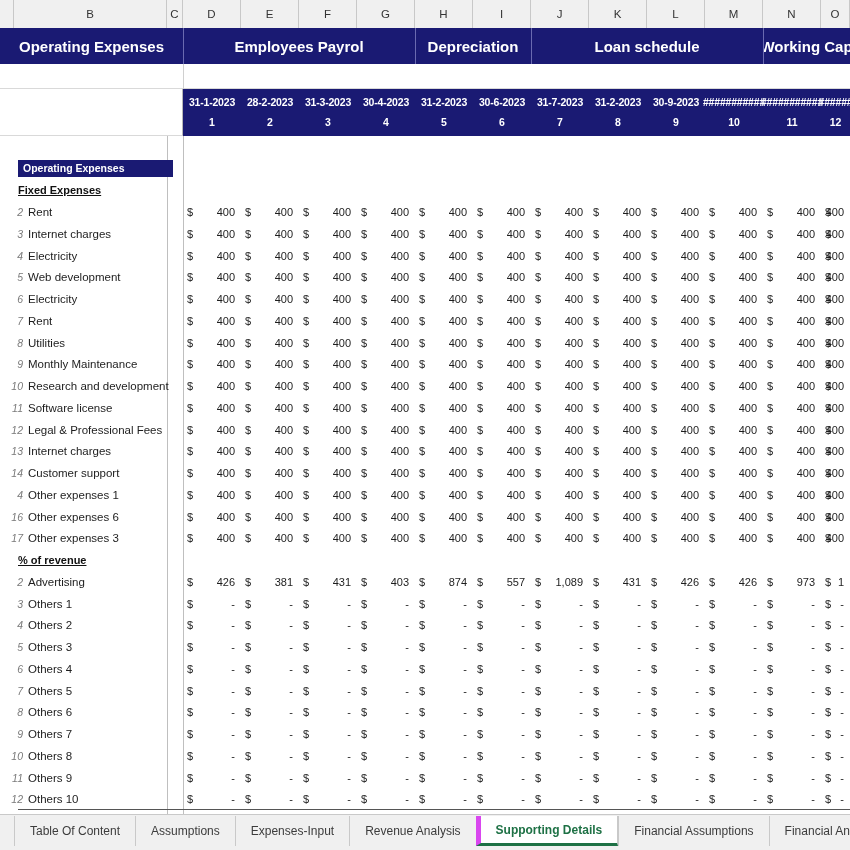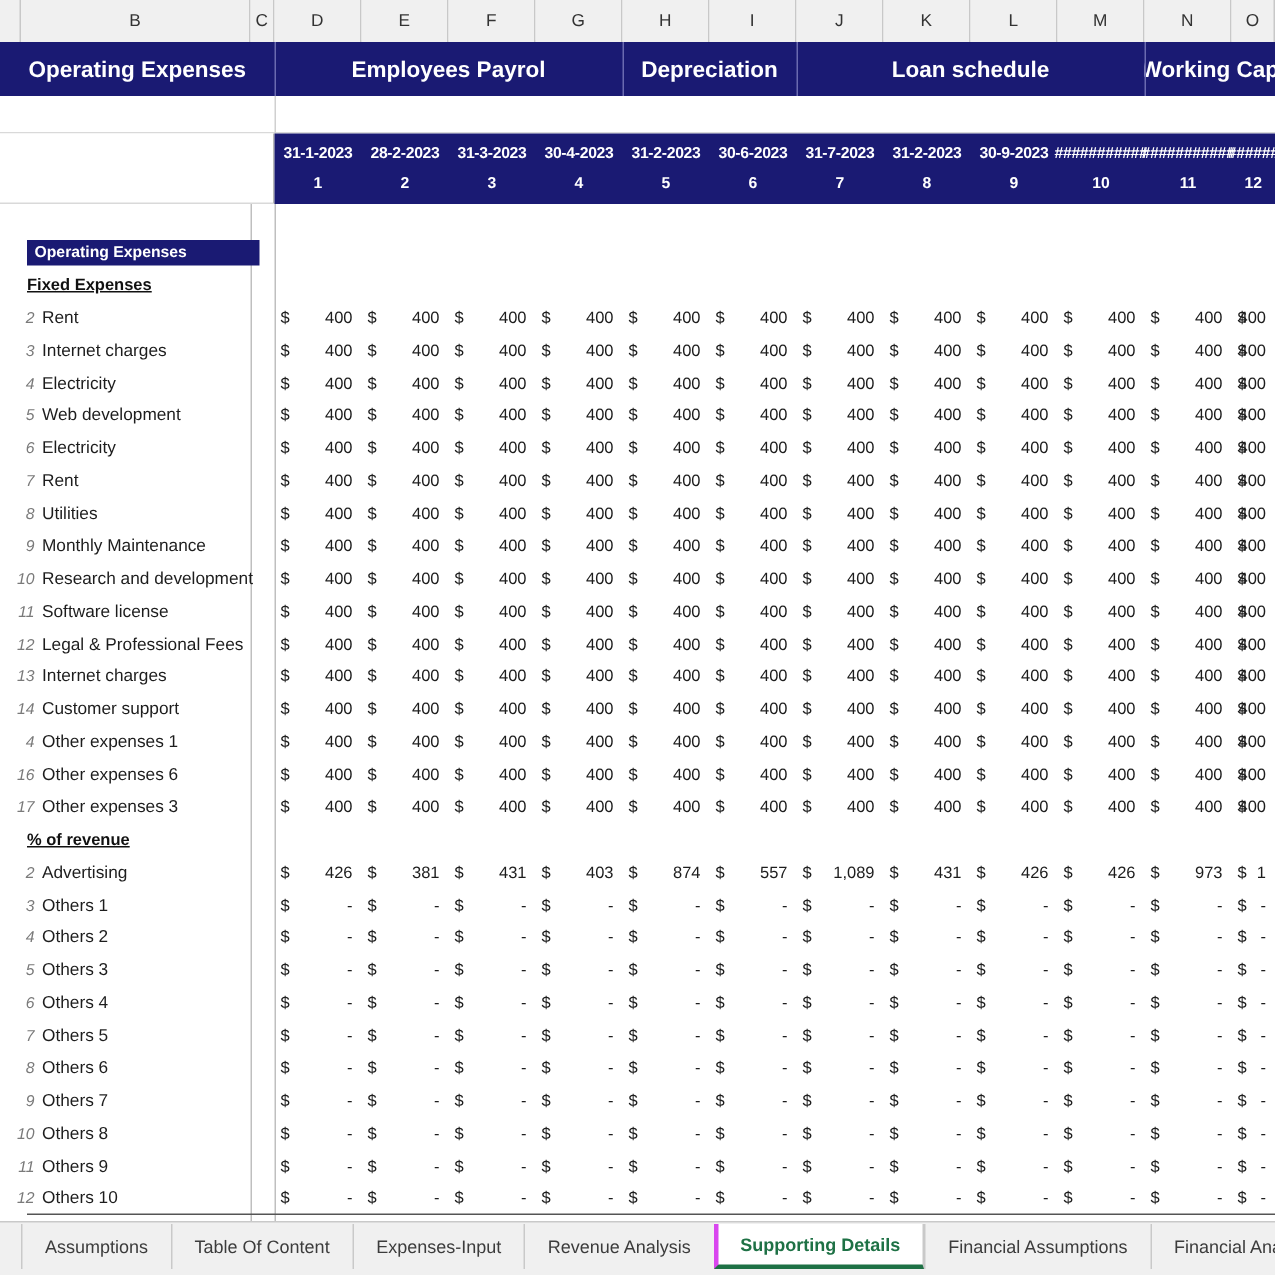--- a/index.html
+++ b/index.html
@@ -113,21 +113,21 @@
   .tab{
     height:30px; margin-top:1px;
     display:flex; align-items:center; padding:0 15px;
     font-size:12px; color:#3c3c3c; white-space:nowrap;
     border-left:1px solid #c9c9c9;
     background:transparent;
   }
   .tab:first-child{ border-left:1px solid #c9c9c9; }
   .tab.active{
     background:#ffffff; color:#1e7145; font-weight:bold;
-    border-left:3px solid #d946ef; border-right:1px solid #c9c9c9;
+    border-left:5px solid #d946ef; border-right:1px solid #c9c9c9;
     border-bottom:3px solid #1e7145;
     border-top:none;
   }
 </style>
 </head>
 <body>
 
 <div id="app">
 
   <div class="colhead" id="colhead">
@@ -1645,22 +1645,22 @@
         <div class="cell" style="left: 531px; width: 58px; font-weight: bold;"></div>
         <div class="cell" style="left: 589px; width: 58px; font-weight: bold;"></div>
         <div class="cell" style="left: 647px; width: 58px; font-weight: bold;"></div>
         <div class="cell" style="left: 705px; width: 58px; font-weight: bold;"></div>
         <div class="cell" style="left: 763px; width: 58px; font-weight: bold;"></div>
         <div class="cell" style="left: 821px; width: 29px; font-weight: bold;"></div>
       </div>
     </div>
 
   <div class="tabbar" id="tabbar">
+      <div class="tab">Table Of Content</div>
       <div class="tab">Assumptions</div>
-      <div class="tab">Table Of Content</div>
       <div class="tab">Expenses-Input</div>
       <div class="tab">Revenue Analysis</div>
       <div class="tab active">Supporting Details</div>
       <div class="tab">Financial Assumptions</div>
       <div class="tab">Financial Analysis</div>
     </div>
 
 </div>
 
 </body></html>

